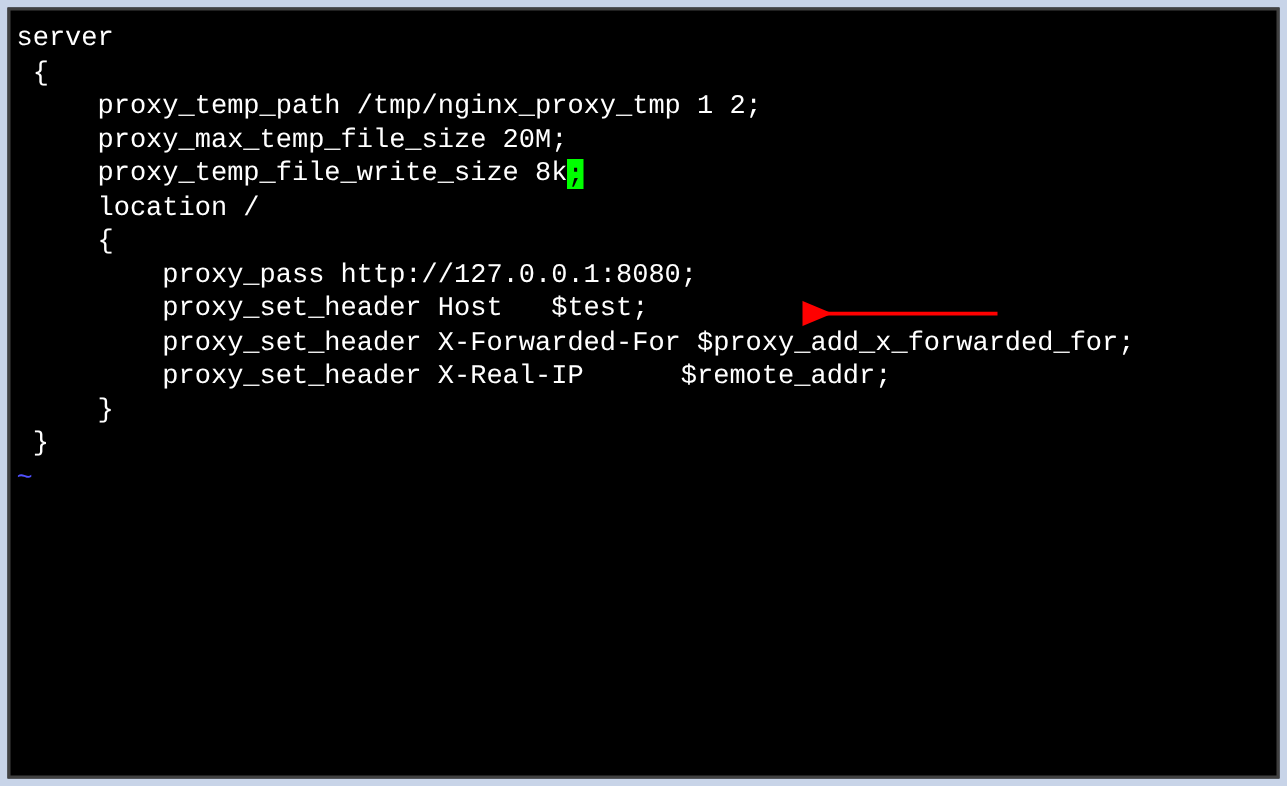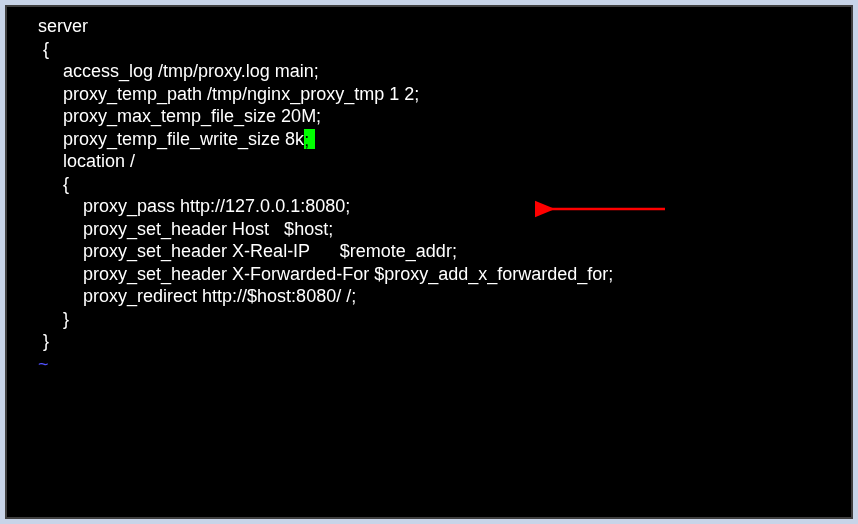--- a/index.html
+++ b/index.html
@@ -17,26 +17,26 @@
     .terminal {
       width: 100%;
       height: 100%;
       background: #000000;
       border: 2px solid #404040;
       padding: 8px 0 0 0;
       position: relative;
       overflow: hidden;
     }
     .line {
-      font-family: Liberation Sans, sans-serif;
+      font-family: Liberation Mono, monospace;
       font-size: 18px;
       line-height: 22.5px;
       color: #ffffff;
       white-space: pre;
-      padding-left: 31px;
+      padding-left: 4px;
     }
     .cursor {
       display: inline-block;
       background: #00ff00;
       color: #000000;
       width: 11px;
       height: 20px;
       vertical-align: text-bottom;
     }
     .arrow {
@@ -47,32 +47,30 @@
     .tilde {
       color: #5050ff;
     }
   </style>
 </head>
 <body>
 
 <div class="terminal">
   <div class="line">server</div>
   <div class="line"> {</div>
-  <div class="line">     access_log /tmp/proxy.log main;</div>
   <div class="line">     proxy_temp_path /tmp/nginx_proxy_tmp 1 2;</div>
   <div class="line">     proxy_max_temp_file_size 20M;</div>
   <div class="line"><span>     proxy_temp_file_write_size 8k</span><span class="cursor">;</span></div>
   <div class="line"></div>
   <div class="line">     location /</div>
   <div class="line">     {</div>
   <div class="line">         proxy_pass http://127.0.0.1:8080;</div>
-  <div class="line">         proxy_set_header Host   $host;</div>
+  <div class="line">         proxy_set_header Host   $test;</div>
+  <div class="line">         proxy_set_header X-Forwarded-For $proxy_add_x_forwarded_for;</div>
   <div class="line">         proxy_set_header X-Real-IP      $remote_addr;</div>
-  <div class="line">         proxy_set_header X-Forwarded-For $proxy_add_x_forwarded_for;</div>
-  <div class="line">         proxy_redirect http://$host:8080/ /;</div>
   <div class="line">     }</div>
   <div class="line"></div>
   <div class="line"> }</div>
   <div class="line tilde">~</div>
 
   <svg class="arrow" width="140" height="20" viewBox="0 0 140 20">
     <defs>
       <marker id="arrowhead" markerWidth="12" markerHeight="10" refX="2" refY="5" orient="auto">
         <polygon points="12 0, 0 5, 12 10" fill="#ff0000"></polygon>
       </marker>

